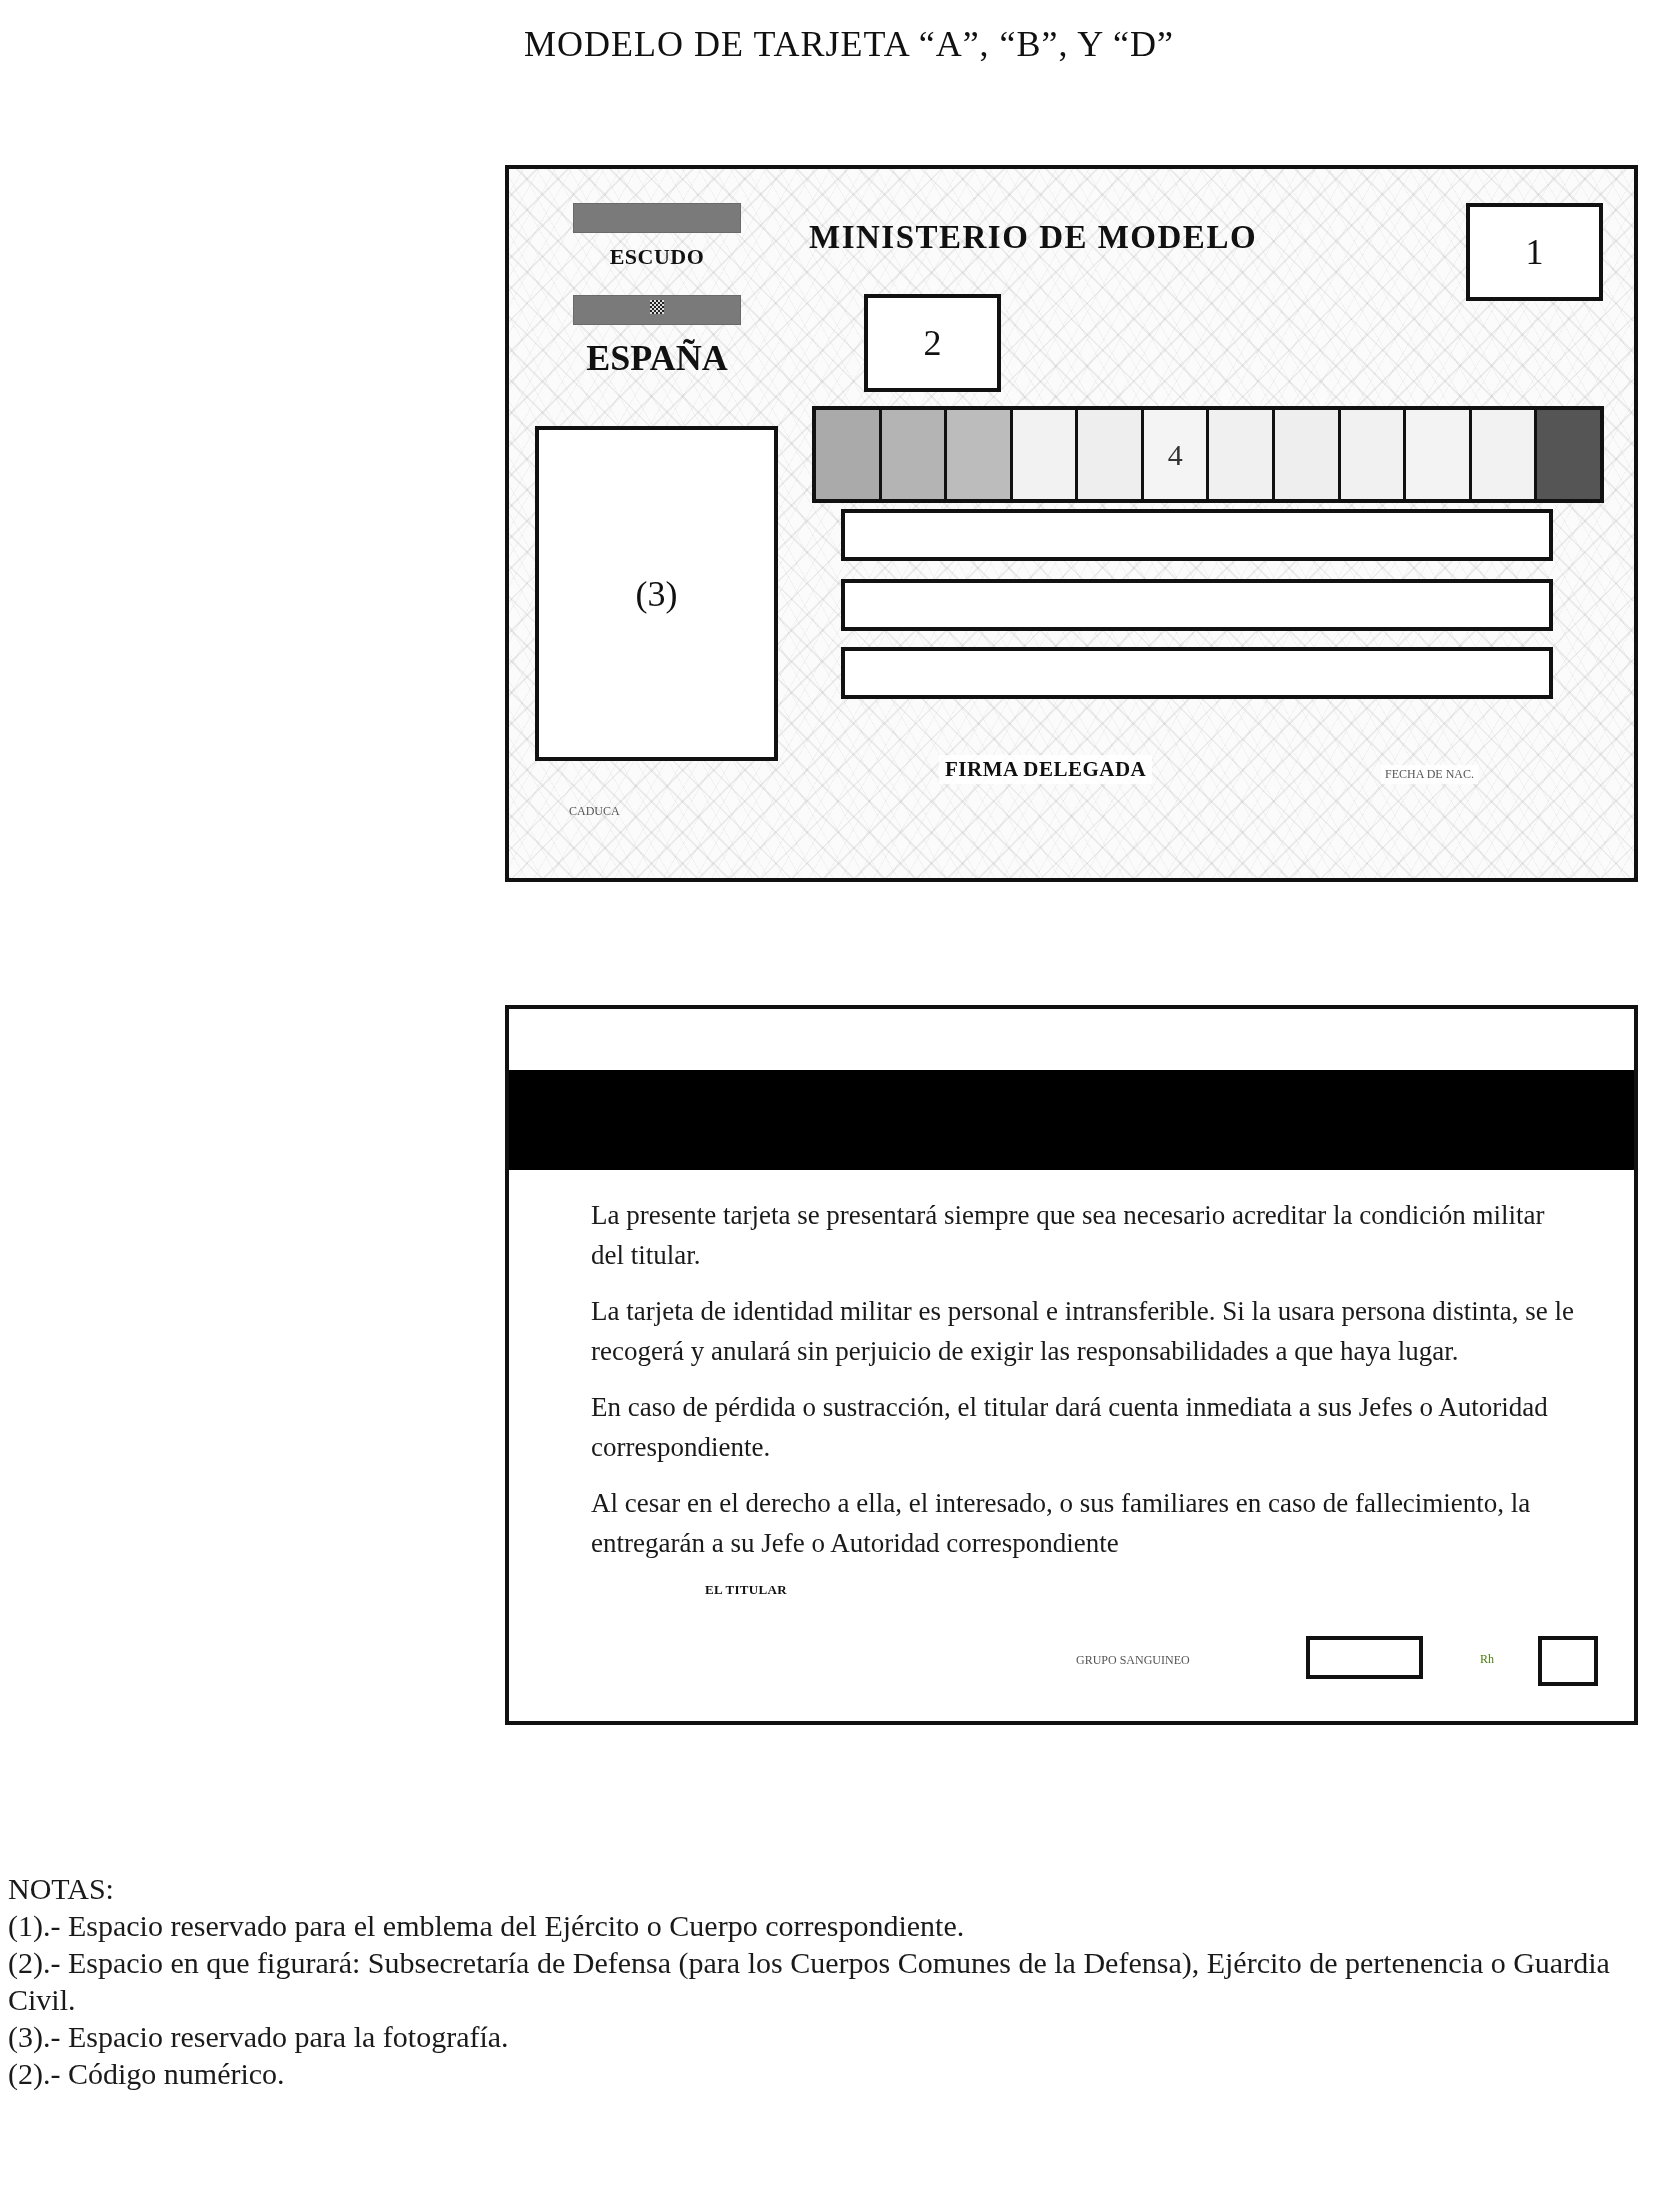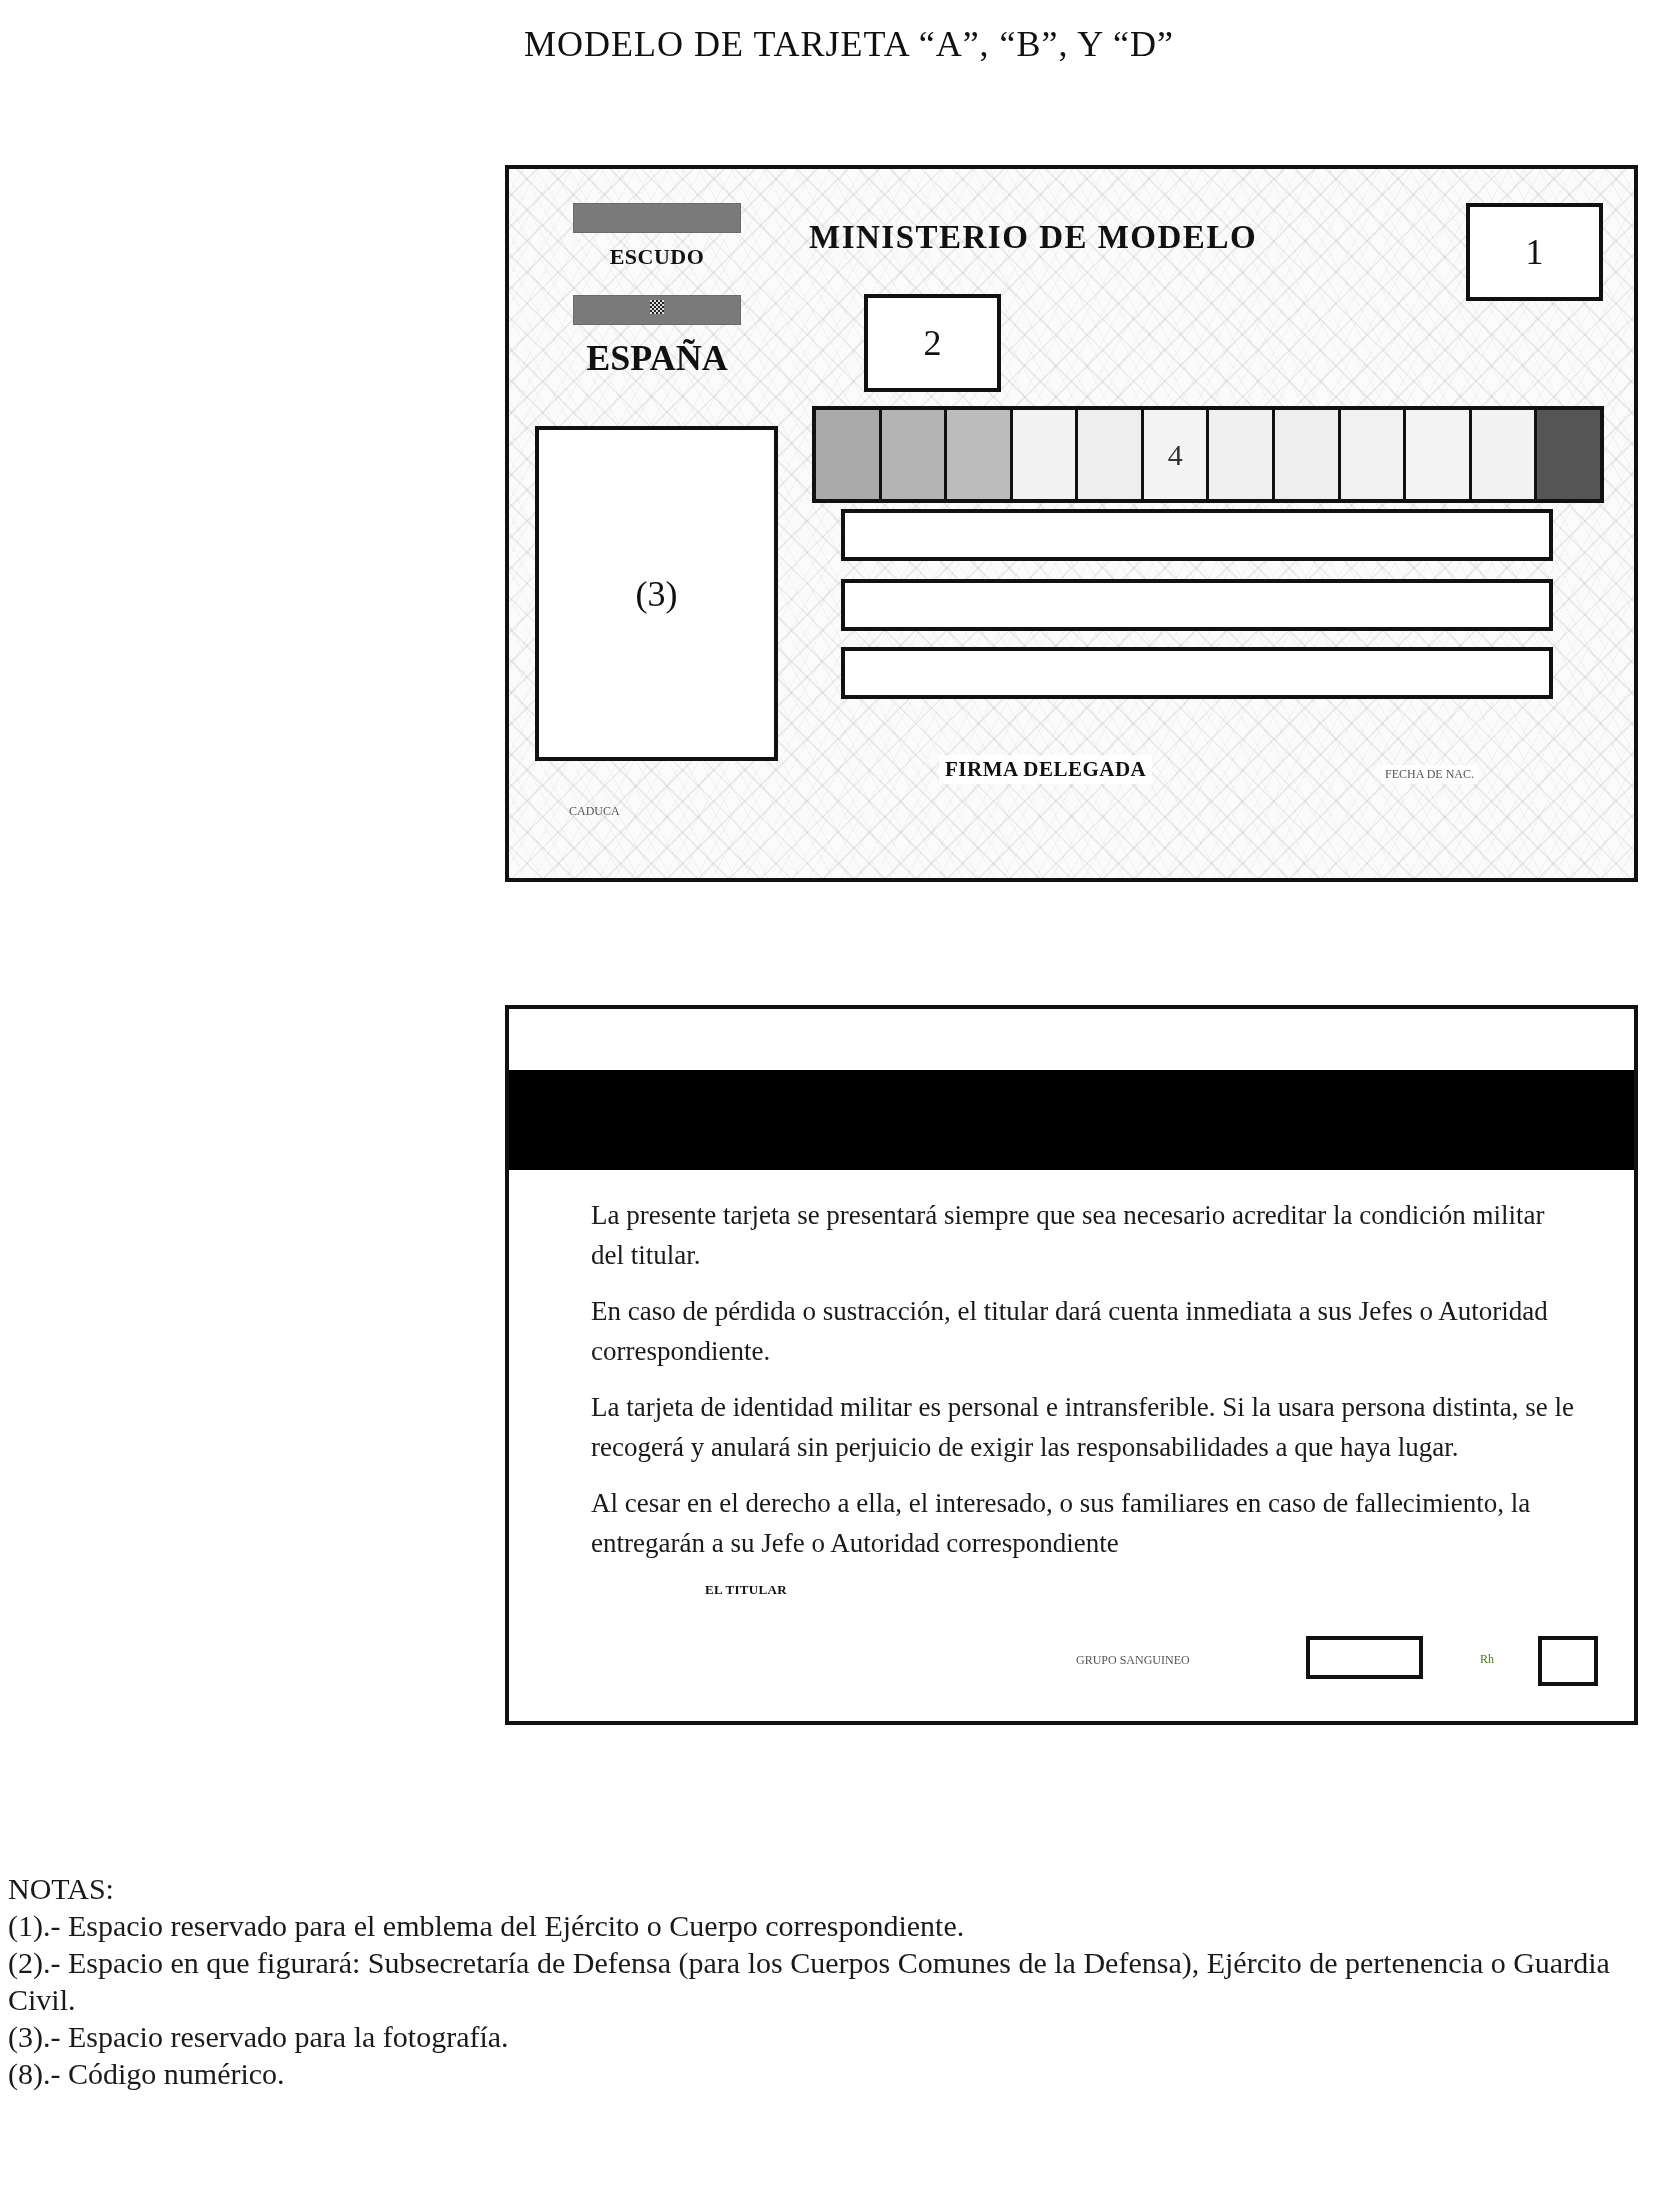--- a/index.html
+++ b/index.html
@@ -298,30 +298,30 @@
 
   <div class="firma">FIRMA DELEGADA</div>
   <div class="fecha">FECHA DE NAC.</div>
   <div class="caduca">CADUCA</div>
 </div>
 
 <div class="card-back">
   <div class="mag-stripe"></div>
   <div class="back-text">
     <p>La presente tarjeta se presentará siempre que sea necesario acreditar la condición militar del titular.</p>
+    <p>La tarjeta de identidad militar es personal e intransferible. Si la usara persona distinta, se le recogerá y anulará sin perjuicio de exigir las responsabilidades a que haya lugar.</p>
     <p>En caso de pérdida o sustracción, el titular dará cuenta inmediata a sus Jefes o Autoridad correspondiente.</p>
-    <p>La tarjeta de identidad militar es personal e intransferible. Si la usara persona distinta, se le recogerá y anulará sin perjuicio de exigir las responsabilidades a que haya lugar.</p>
     <p>Al cesar en el derecho a ella, el interesado, o sus familiares en caso de fallecimiento, la entregarán a su Jefe o Autoridad correspondiente</p>
   </div>
   <div class="titular">EL TITULAR</div>
   <div class="grupo-label">GRUPO SANGUINEO</div>
   <div class="grupo-box"></div>
   <div class="rh-label">Rh</div>
   <div class="rh-box"></div>
 </div>
 
 <div class="notes">
   <p>NOTAS:</p>
   <p>(1).- Espacio reservado para el emblema del Ejército o Cuerpo correspondiente.</p>
   <p>(2).- Espacio en que figurará: Subsecretaría de Defensa (para los Cuerpos Comunes de la Defensa), Ejército de pertenencia o Guardia Civil.</p>
   <p>(3).- Espacio reservado para la fotografía.</p>
-  <p>(8).- Código numérico.</p>
+  <p>(2).- Código numérico.</p>
 </div>
 
 </body></html>

